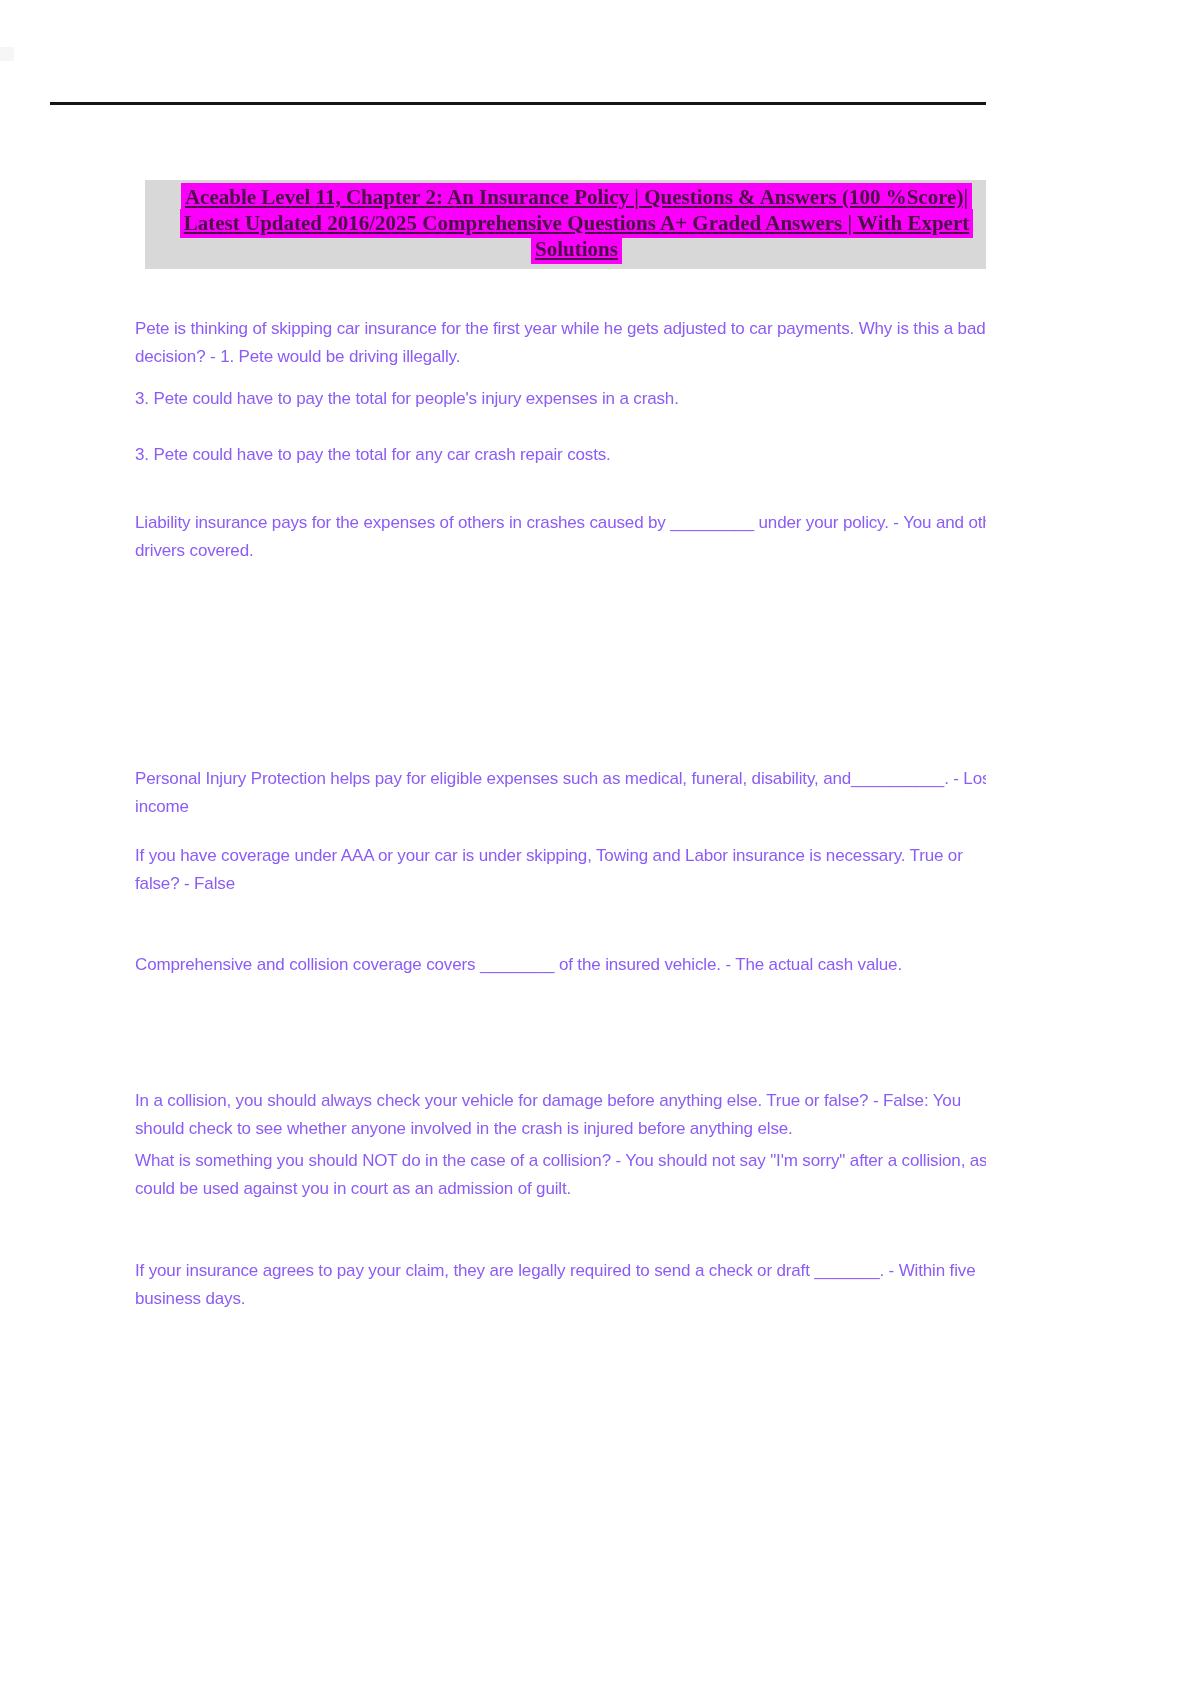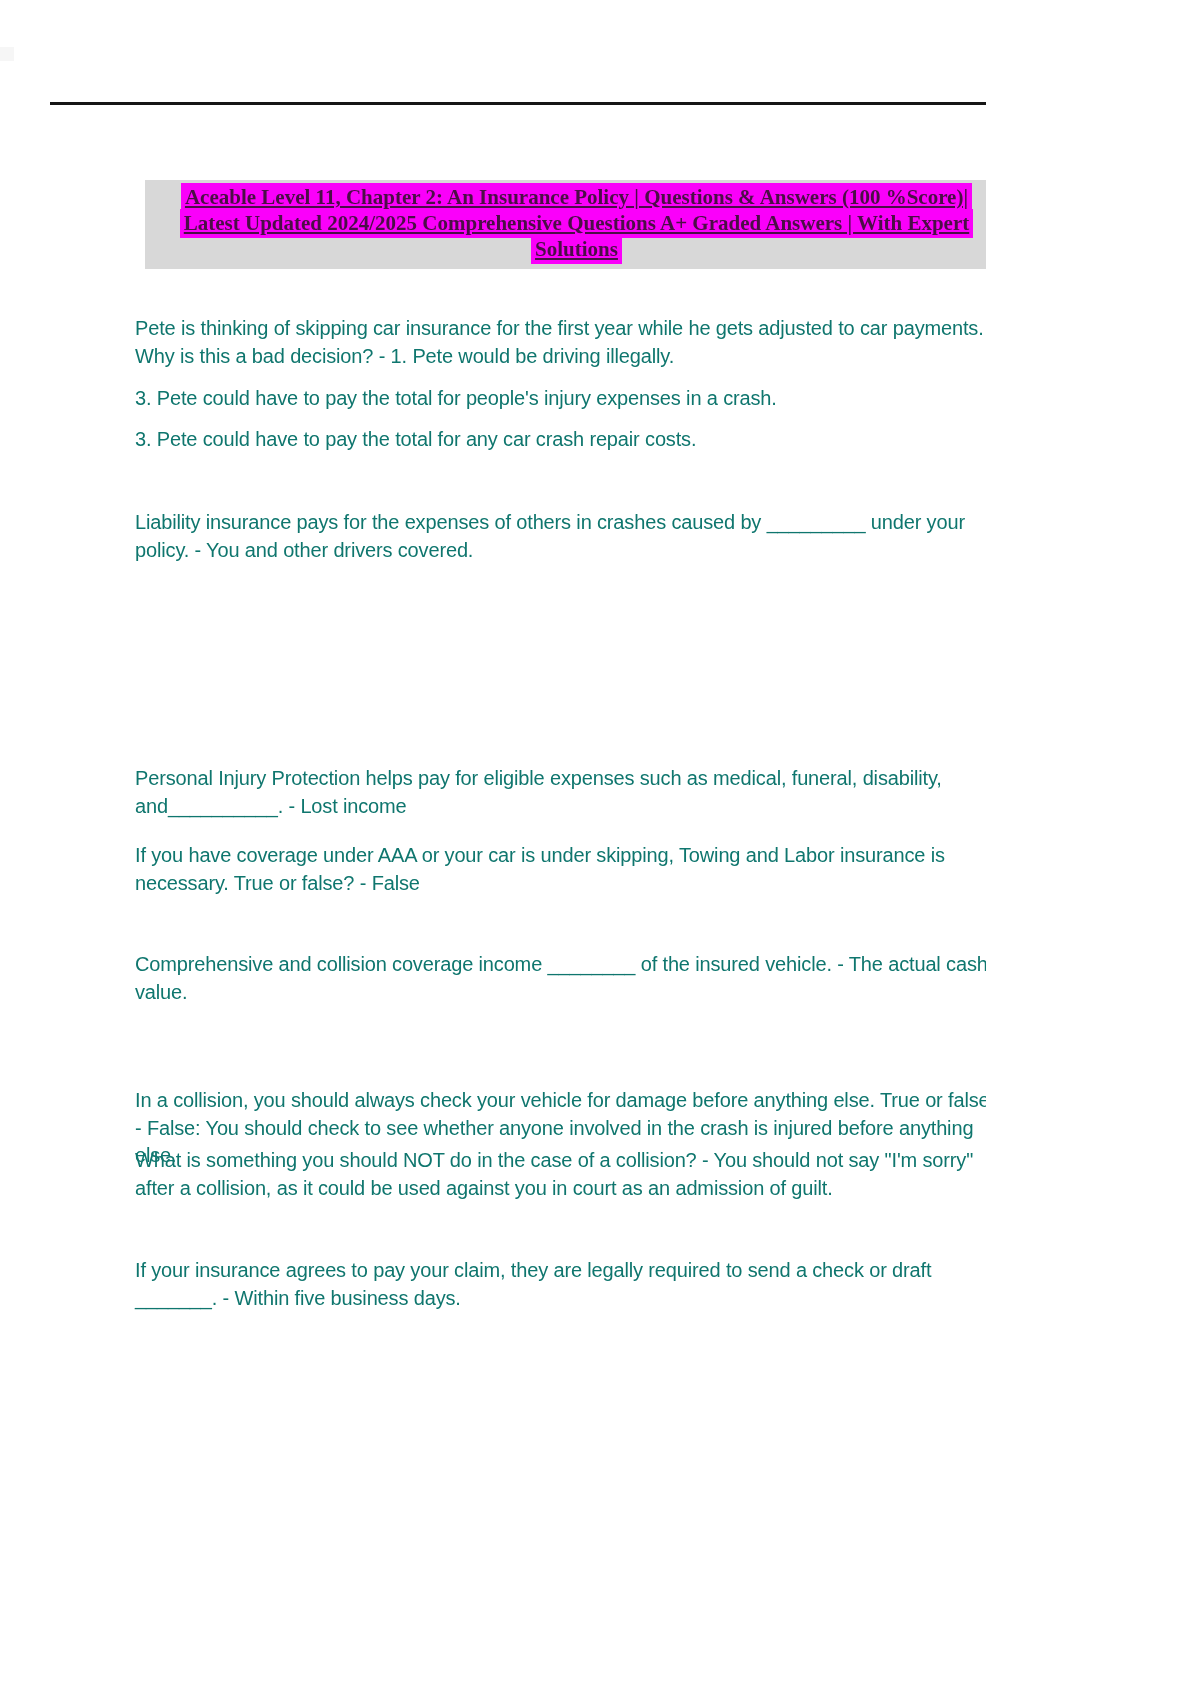--- a/index.html
+++ b/index.html
@@ -37,59 +37,59 @@
   .banner .hl {
     background:#fa00fa;
     padding:2px 4px 3px 4px;
     text-decoration:underline;
     -webkit-box-decoration-break:clone;
     box-decoration-break:clone;
   }
 
   .para {
     position:absolute; left:135px; width:872px;
-    font-size:20px;
+    font-size:17px;
     line-height:27.5px;
     letter-spacing:-0.15px;
-    color:#0f766e;
+    color:#8b5cf6;
     margin:0;
   }
   .p1  { top:268px;  }
   .p2  { top:338px;  }
-  .p3  { top:379px;  }
+  .p3  { top:394px;  }
   .p4  { top:462px;  }
   .p5  { top:573px;  }
   .p6  { top:718px;  }
   .p7  { top:795px;  }
   .p8  { top:904px;  }
   .p9  { top:1040px;  }
   .p10 { top:1100px; }
   .p11 { top:1210px; }
 </style>
 </head>
 <body>
 
 <div class="page">
 
   <div class="scan-corner"></div>
 
   <div class="rule rule-top"></div>
 
   <div class="banner">
     <span class="t-line"><span class="hl">Aceable Level 11, Chapter 2: An Insurance Policy | Questions &amp; Answers (100 %Score)|</span></span>
-    <span class="t-line"><span class="hl">Latest Updated 2024/2025 Comprehensive Questions A+ Graded Answers | With Expert</span></span>
+    <span class="t-line"><span class="hl">Latest Updated 2016/2025 Comprehensive Questions A+ Graded Answers | With Expert</span></span>
     <span class="t-line"><span class="hl">Solutions</span></span>
   </div>
 
   <p class="para p1">Pete is thinking of skipping car insurance for the first year while he gets adjusted to car payments. Why is this a bad decision? - 1. Pete would be driving illegally.</p>
   <p class="para p2">3. Pete could have to pay the total for people's injury expenses in a crash.</p>
   <p class="para p3">3. Pete could have to pay the total for any car crash repair costs.</p>
   <p class="para p4">Liability insurance pays for the expenses of others in crashes caused by _________ under your policy. - You and other drivers covered.</p>
   <p class="para p6">Personal Injury Protection helps pay for eligible expenses such as medical, funeral, disability, and__________. - Lost income</p>
   <p class="para p7">If you have coverage under AAA or your car is under skipping, Towing and Labor insurance is necessary. True or false? - False</p>
-  <p class="para p8">Comprehensive and collision coverage income ________ of the insured vehicle. - The actual cash value.</p>
+  <p class="para p8">Comprehensive and collision coverage covers ________ of the insured vehicle. - The actual cash value.</p>
   <p class="para p9">In a collision, you should always check your vehicle for damage before anything else. True or false? - False: You should check to see whether anyone involved in the crash is injured before anything else.</p>
   <p class="para p10">What is something you should NOT do in the case of a collision? - You should not say "I'm sorry" after a collision, as it could be used against you in court as an admission of guilt.</p>
   <p class="para p11">If your insurance agrees to pay your claim, they are legally required to send a check or draft _______. - Within five business days.</p>
 
   <div class="rule rule-bottom"></div>
 
 </div>
 
 </body></html>

